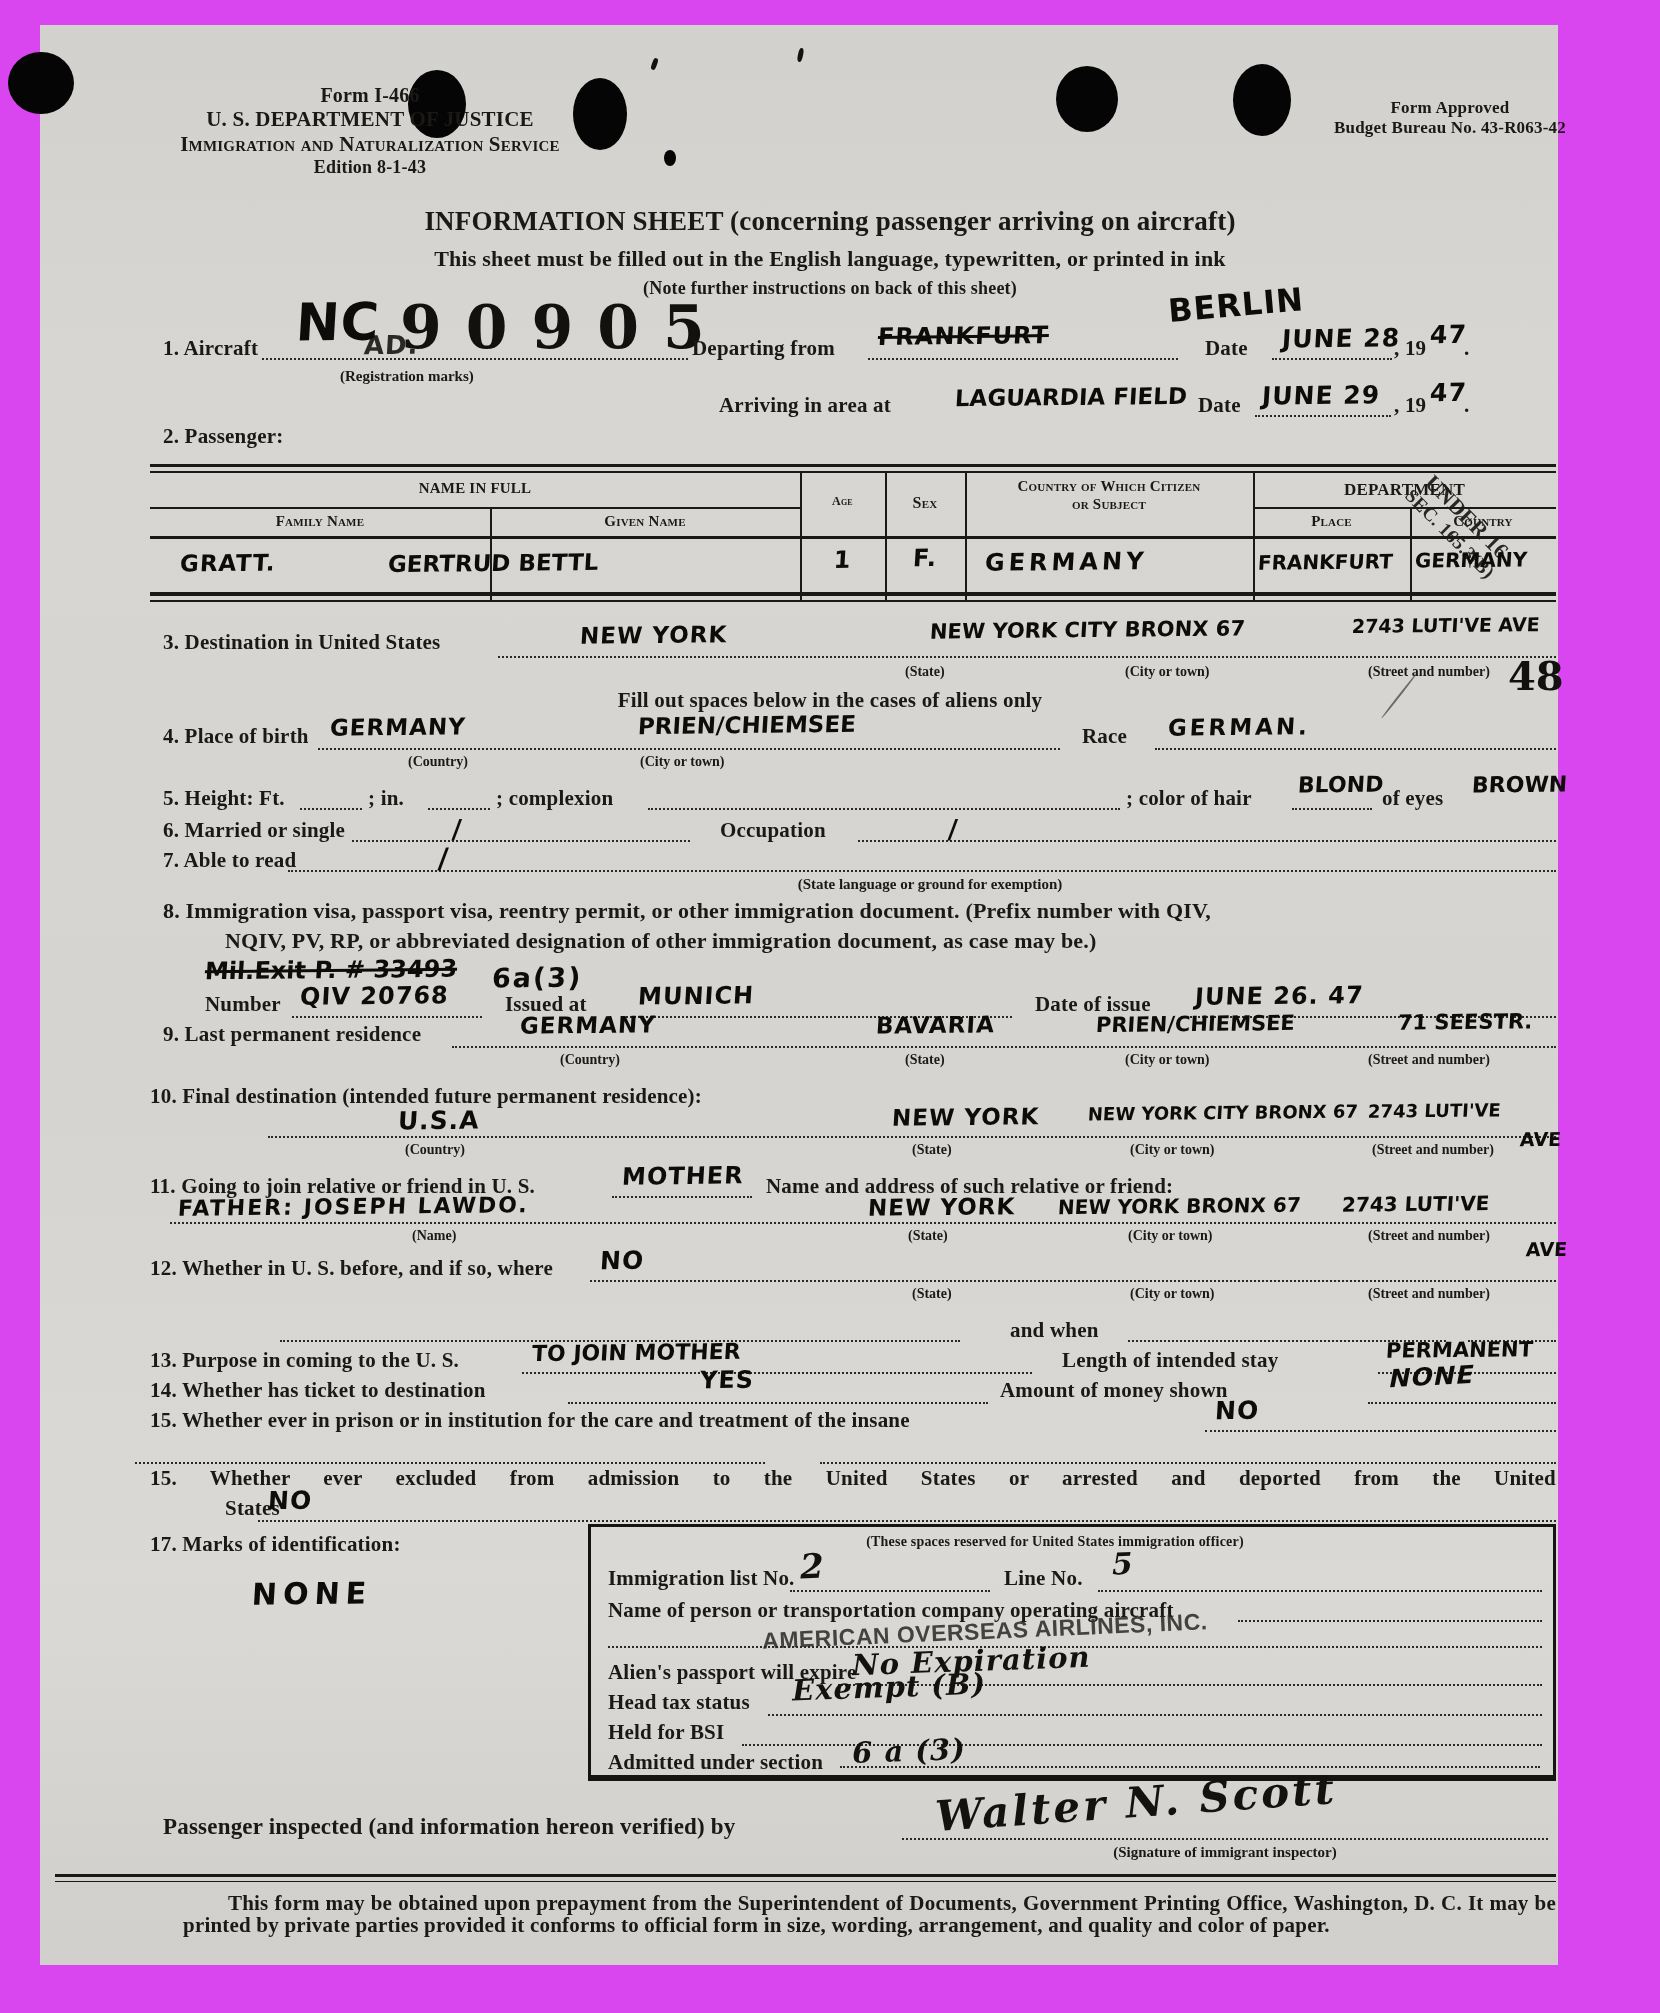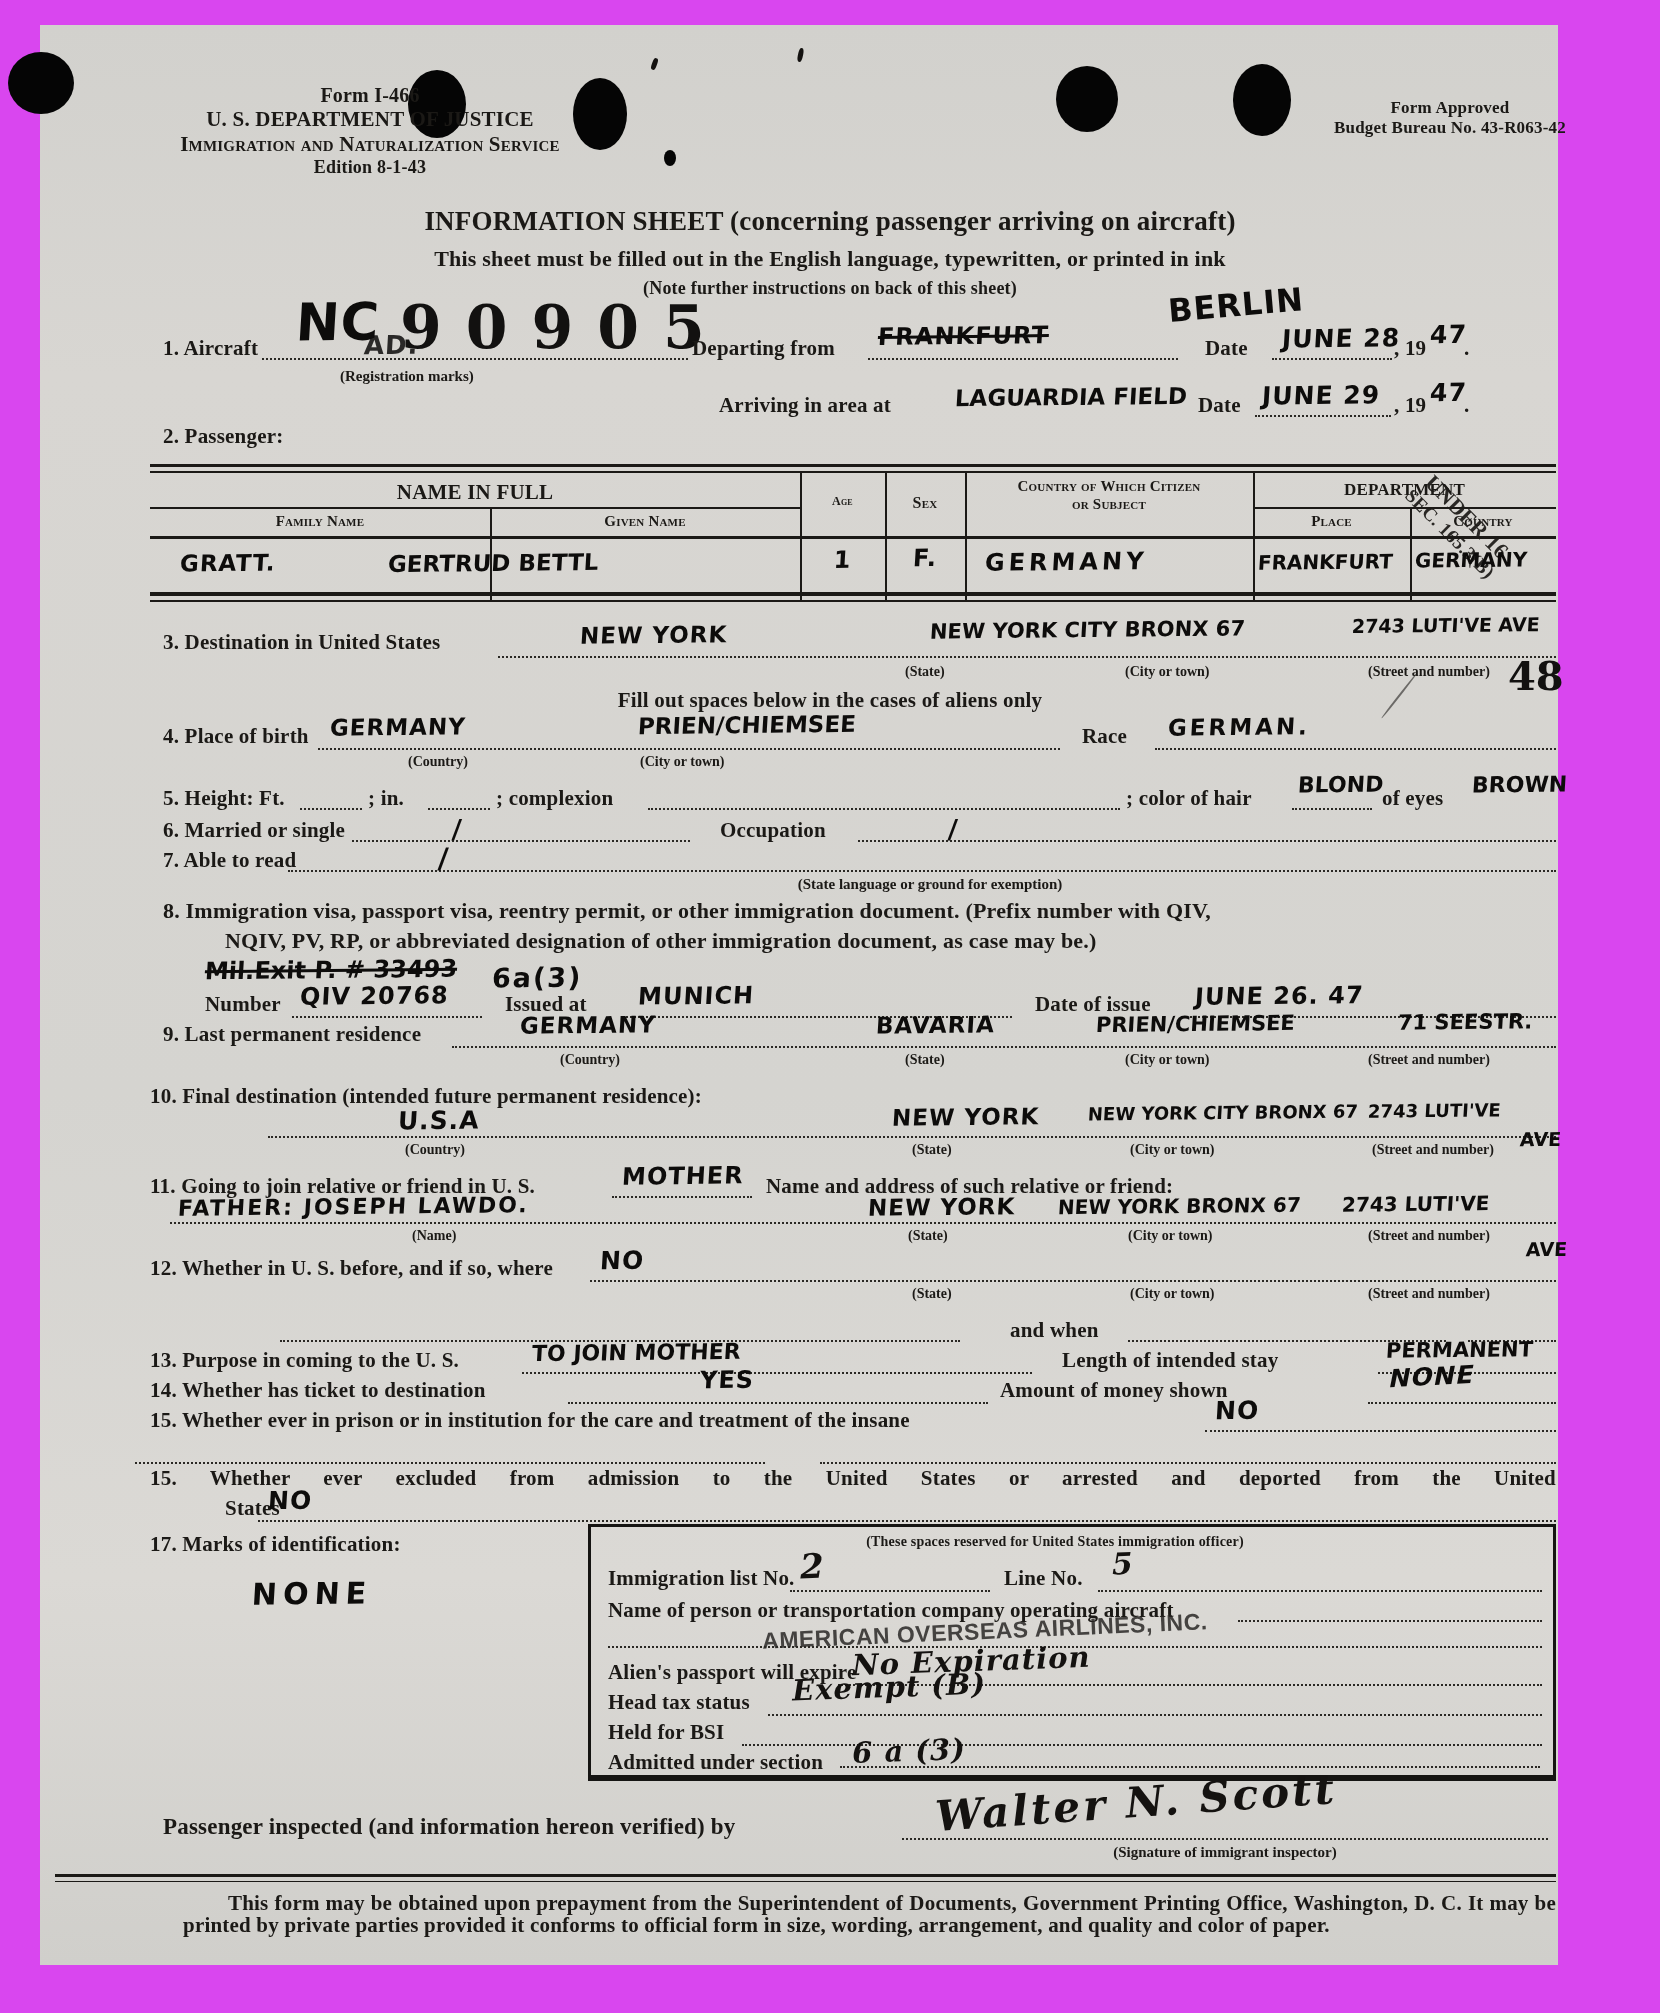--- a/index.html
+++ b/index.html
@@ -93,21 +93,21 @@
   <div class="abs sline" style="left:150px;top:536px;width:1406px;height:3px;"></div>
   <div class="abs sline" style="left:150px;top:592px;width:1406px;height:4px;"></div>
   <div class="abs sline" style="left:150px;top:600px;width:1406px;height:2px;"></div>
   <div class="abs sline" style="left:490px;top:509px;width:2px;height:91px;"></div>
   <div class="abs sline" style="left:800px;top:473px;width:2px;height:127px;"></div>
   <div class="abs sline" style="left:885px;top:473px;width:2px;height:127px;"></div>
   <div class="abs sline" style="left:965px;top:473px;width:2px;height:127px;"></div>
   <div class="abs sline" style="left:1253px;top:473px;width:2px;height:127px;"></div>
   <div class="abs sline" style="left:1410px;top:509px;width:2px;height:91px;"></div>
 
-  <div class="abs ctr lbl" style="left:150px;top:480px;width:650px;font-size:21px;">NAME IN FULL</div>
+  <div class="abs ctr lbl" style="left:150px;top:480px;width:650px;font-size:15px;">NAME IN FULL</div>
   <div class="abs ctr lbl sc" style="left:800px;top:494px;width:85px;font-size:12px;">Age</div>
   <div class="abs ctr lbl sc" style="left:885px;top:494px;width:80px;font-size:16px;">Sex</div>
   <div class="abs ctr lbl sc" style="left:965px;top:478px;width:288px;font-size:15px;">Country of Which Citizen</div>
   <div class="abs ctr lbl sc" style="left:965px;top:496px;width:288px;font-size:15px;">or Subject</div>
   <div class="abs ctr lbl" style="left:1253px;top:480px;width:303px;font-size:17px;">DEPARTMENT</div>
   <div class="abs ctr lbl sc" style="left:150px;top:513px;width:340px;font-size:15px;">Family Name</div>
   <div class="abs ctr lbl sc" style="left:490px;top:513px;width:310px;font-size:15px;">Given Name</div>
   <div class="abs ctr lbl sc" style="left:1253px;top:513px;width:157px;font-size:15px;">Place</div>
   <div class="abs ctr lbl sc" style="left:1410px;top:513px;width:146px;font-size:15px;">Country</div>
 

